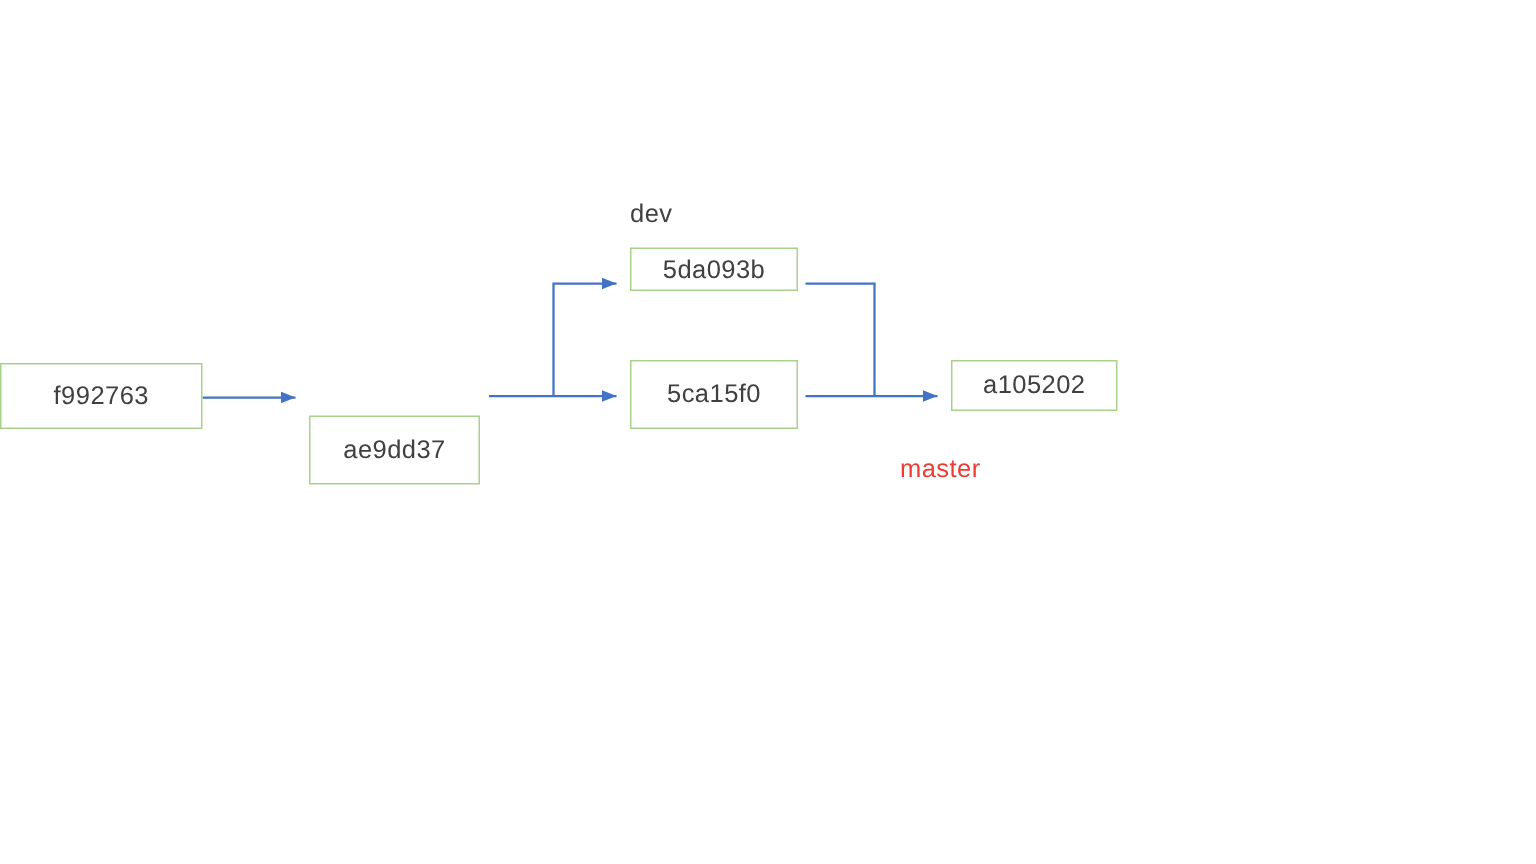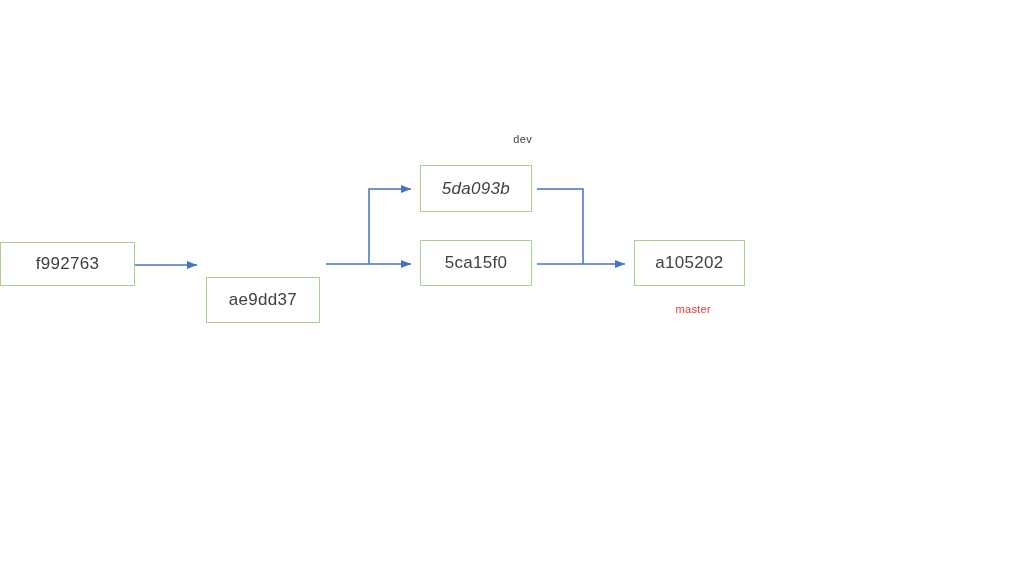--- a/index.html
+++ b/index.html
@@ -39,22 +39,22 @@
     border: 1.5px solid var(--node-border, #A9D18E);
     display: flex;
     align-items: center;
     justify-content: center;
     font-size: 17px;
     letter-spacing: 0.3px;
     color: var(--node-text, #404040);
   }
   .branch-label {
     position: absolute;
-    text-align: right;
-    font-size: 11px;
+    text-align: left;
+    font-size: 17px;
     letter-spacing: 0.3px;
     color: var(--label-text, #404040);
   }
   .branch-label.master {
     color: var(--master-text, #EE3B33);
   }
 </style>
 </head>
 <body>
 
@@ -75,23 +75,23 @@
 
     <polyline class="connector" points="537,189 583,189 583,264"></polyline>
 
     <line class="connector" x1="537" y1="264" x2="625" y2="264" marker-end="url(#arrow)"></line>
   </svg>
 
   <div class="node" style="left:0; top:242px; width:135px; height:44px;">f992763</div>
 
   <div class="node" style="left:206px; top:241px; width:114px; height:46px;margin-top:36px;">ae9dd37</div>
 
-  <div class="node" style="left:420px; top:165px; width:112px; height:47px;font-style:italic;">5da093b</div>
+  <div class="node" style="left:420px; top:165px; width:112px; height:29px;">5da093b</div>
 
   <div class="node" style="left:420px; top:240px; width:112px; height:46px;">5ca15f0</div>
 
-  <div class="node" style="left:634px; top:240px; width:111px; height:46px;">a105202</div>
+  <div class="node" style="left:634px; top:240px; width:111px; height:34px;">a105202</div>
 
   <div class="branch-label dev" style="left:420px; top:133px; width:112px;">dev</div>
 
   <div class="branch-label master" style="left:600px; top:303px; width:111px;">master</div>
 
 </div>
 
 </body></html>

